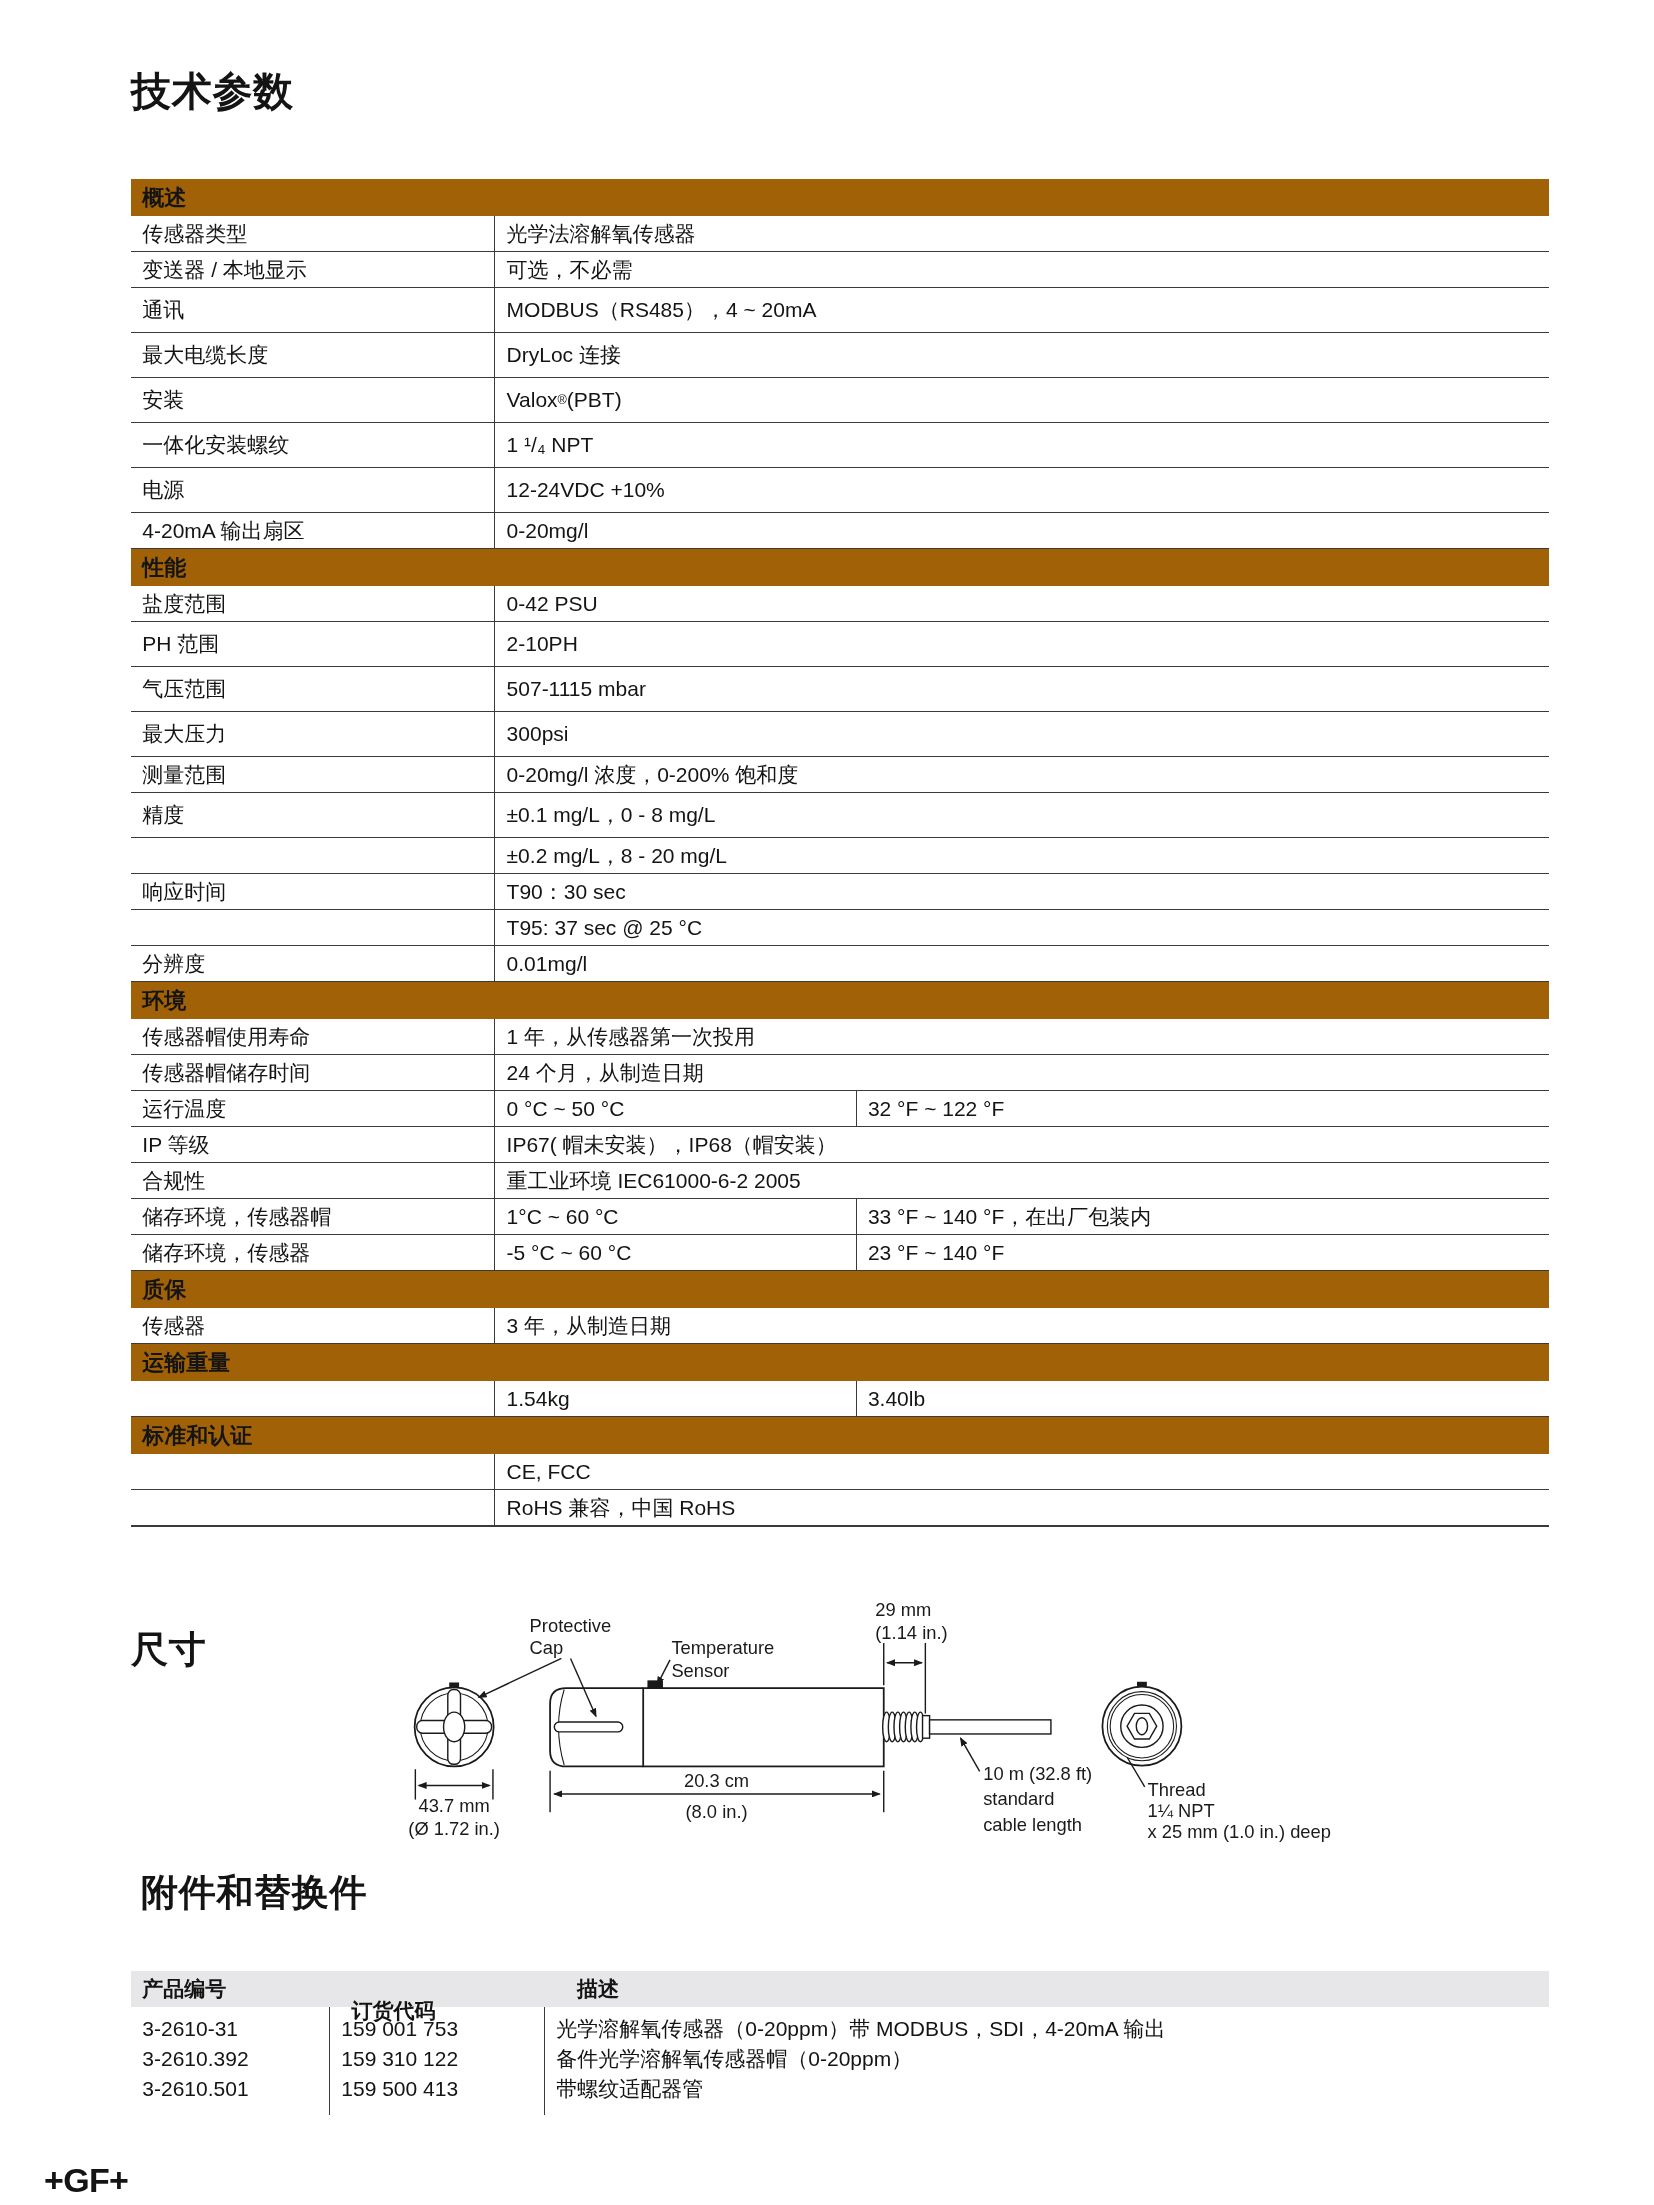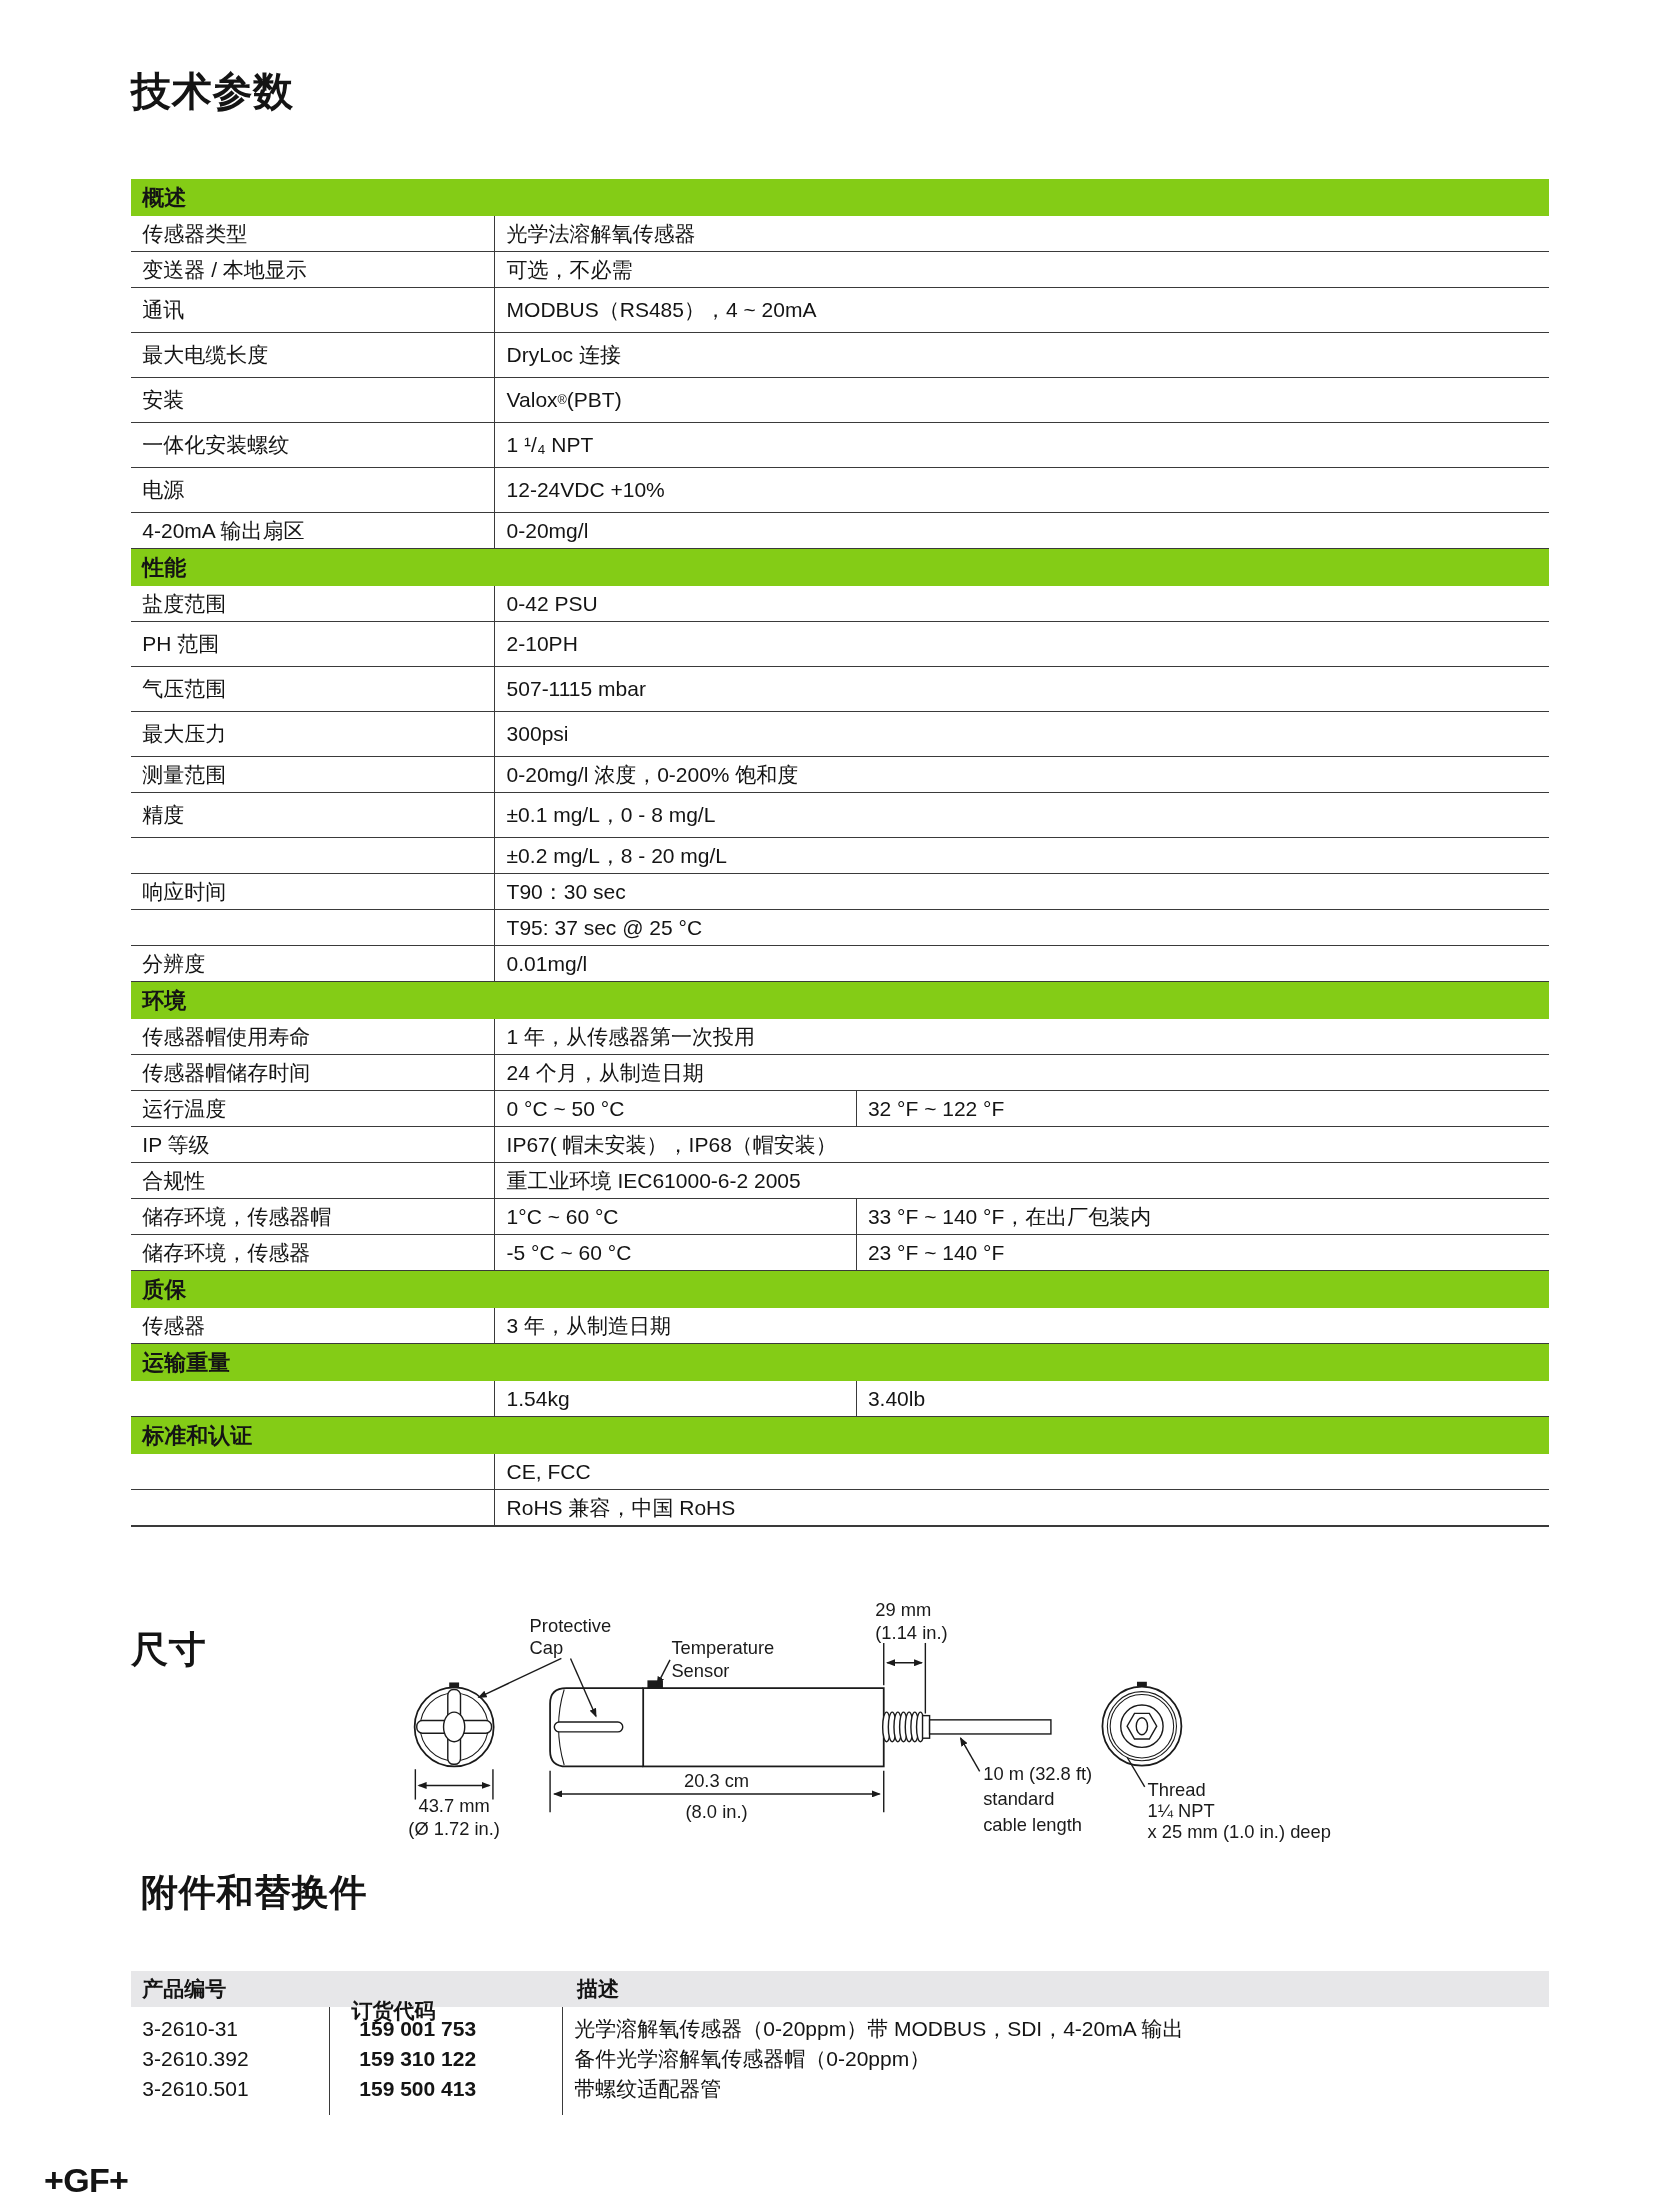--- a/index.html
+++ b/index.html
@@ -4,21 +4,21 @@
 <style>
   html,body{margin:0;padding:0;background:#ffffff;}
   body{font-family:"Liberation Sans","DejaVu Sans",sans-serif;color:#141414;}
   .page{position:relative;width:1655px;height:2205px;background:#fff;overflow:hidden;}
 
   h1.page-title{position:absolute;left:131px;top:68px;margin:0;font-size:40px;line-height:1.15;font-weight:bold;letter-spacing:0.7px;}
   h2.sec-title{position:absolute;margin:0;font-size:37px;line-height:1.15;font-weight:bold;letter-spacing:0.7px;}
 
   
   .spec{position:absolute;left:131px;top:179px;width:1418px;font-size:21px;}
-  .sband{height:37px;background:#84cc16;display:flex;align-items:center;padding-left:11.3px;font-weight:bold;font-size:22px;}
+  .sband{height:37px;background:#a16207;display:flex;align-items:center;padding-left:11.3px;font-weight:bold;font-size:22px;}
   .srow{display:flex;border-bottom:1.4px solid #3a3a3a;}
   .srow.s{height:35px}
   .srow.t{height:44px}
   .srow:last-child{border-bottom:2.8px solid #3a3a3a;}
   .c1{width:352px;padding-left:11.3px;display:flex;align-items:center;flex:none;}
   .c2{width:349px;padding-left:11.3px;border-left:1.4px solid #3a3a3a;display:flex;align-items:center;flex:none;}
   .c2.span{flex:1;width:auto;}
   .c3{flex:1;padding-left:11.3px;border-left:1.4px solid #3a3a3a;display:flex;align-items:center;}
   .srow sup{font-size:60%;line-height:0;}
 
@@ -28,21 +28,21 @@
 
   
   .acc{position:absolute;left:131px;top:1971px;width:1418px;font-size:21px;}
   .acc-head{height:36px;background:#e7e7e9;display:flex;align-items:center;font-weight:bold;}
   .acc-head .h1{width:198px;padding-left:11.3px;flex:none;}
   .acc-head .h2{width:214px;padding-left:11.3px;flex:none;margin-top:44px;}
   .acc-head .h3{flex:1;padding-left:11.3px;}
   .acc-body{display:flex;align-items:center;}
   .acc-col{padding:7px 0 11.3px;}
   .acc-col.p{width:198px;flex:none;}
-  .acc-col.c{width:214px;flex:none;border-left:1.4px solid #3a3a3a;font-weight:bold;padding-left:18px;}
+  .acc-col.c{width:214px;flex:none;border-left:1.4px solid #3a3a3a;font-weight:normal;}
   .acc-col.d{flex:1;border-left:1.4px solid #3a3a3a;}
   .acc-line{height:30px;display:flex;align-items:center;padding-left:11.3px;white-space:nowrap;}
 
   .logo{position:absolute;left:44px;top:2161px;font-size:34px;font-weight:bold;letter-spacing:-0.7px;}
 </style>
 </head>
 <body>
 
 <div class="page">
 

